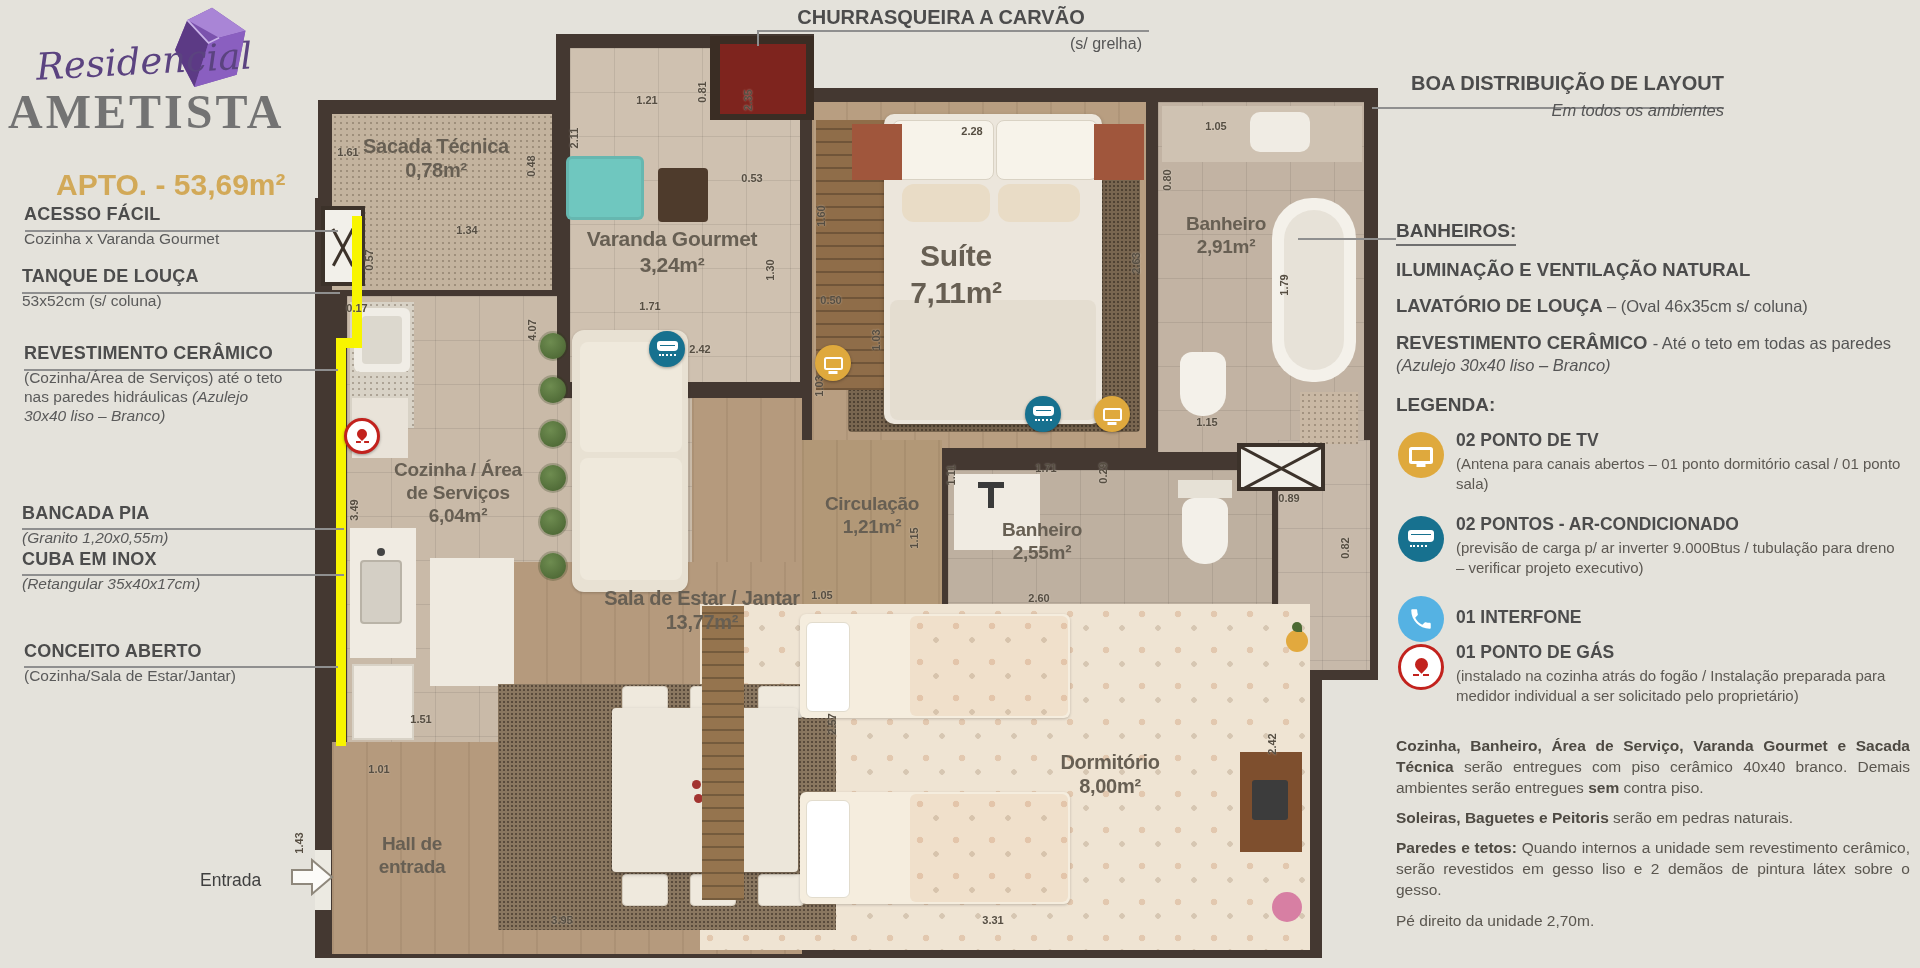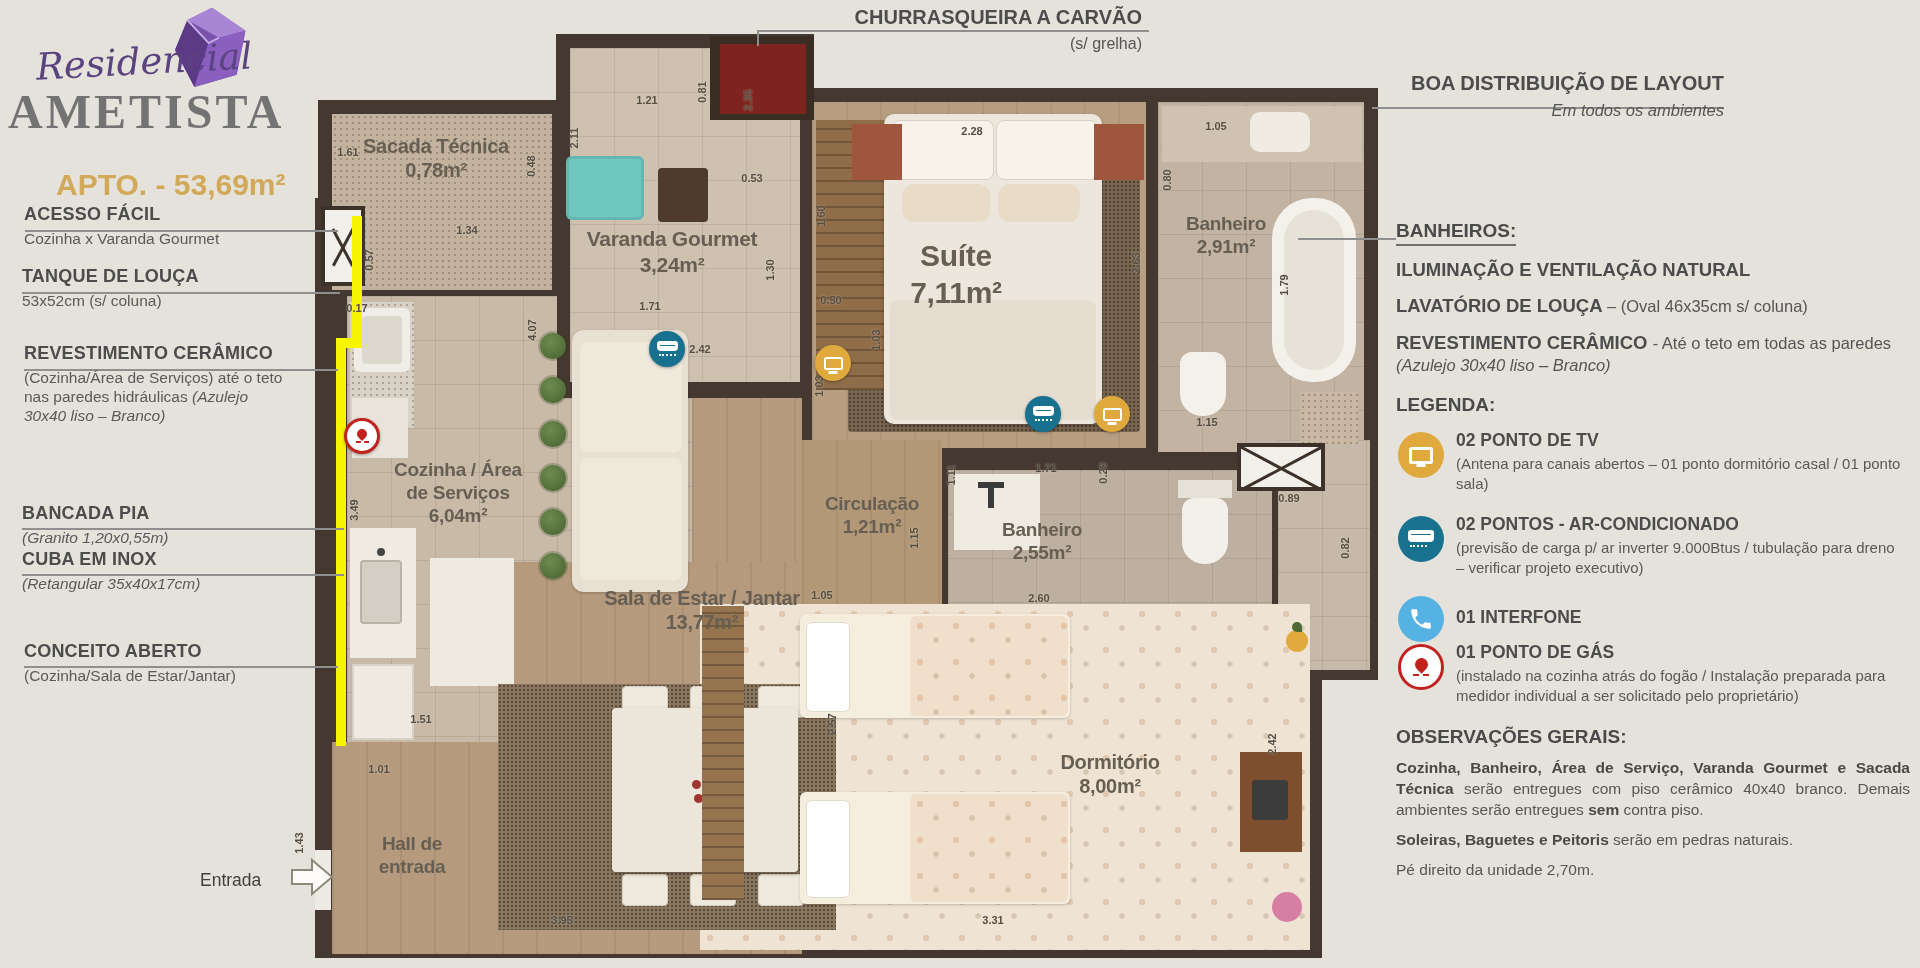--- a/index.html
+++ b/index.html
@@ -15,21 +15,21 @@
   
   .ann{position:absolute;width:268px;z-index:10;}
   .ann-title{display:inline-block;font-weight:700;font-size:18px;color:#4c4c4c;letter-spacing:.2px;}
   .ann-desc{font-size:15.5px;color:#5a5a5a;line-height:1.24;margin-top:4px;width:262px;}
   .r0{font-weight:400;}.r1{font-weight:700;}.r2{font-style:italic;}
   .leader{position:absolute;background:#8f8f8f;height:1.5px;z-index:4;}
   .leader-v{position:absolute;background:#8f8f8f;width:1.5px;z-index:4;}
 
   
   #callout-churras{position:absolute;left:740px;top:6px;width:402px;text-align:right;z-index:10;}
-  #callout-churras .t{font-weight:700;font-size:20px;color:#4c4c4c;}
+  #callout-churras .t{font-weight:700;font-size:20px;color:#4c4c4c;text-align:center;}
   #callout-churras .s{font-size:16px;color:#555;margin-top:6px;}
   #callout-layout{position:absolute;left:1396px;top:72px;width:328px;text-align:right;z-index:10;}
   #callout-layout .t{font-weight:700;font-size:20px;color:#4c4c4c;}
   #callout-layout .s{font-style:italic;font-size:16.5px;color:#555;margin-top:6px;}
 
   
   #panel-banheiros{position:absolute;left:1396px;top:220px;width:516px;z-index:10;}
   .panel-title{font-weight:700;font-size:19px;color:#4a4a4a;}
   #panel-banheiros .title-underline{display:inline-block;border-bottom:2px solid #6f6f6f;padding-bottom:2px;}
   .bh-line{font-size:16.5px;color:#555;margin-top:12px;line-height:1.32;}
@@ -196,23 +196,23 @@
         <span class="g-flame"></span>
         <span class="g-burner"></span>
       </span>
     <div class="txt">
       <div class="t">01 PONTO DE GÁS</div>
       <div class="d">(instalado na cozinha atrás do fogão / Instalação preparada para medidor individual a ser solicitado pelo proprietário)</div>
     </div>
   </div>
 
   <div id="panel-obs">
-    <div class="panel-title">OBSERVAÇÕES GERAIS:</div>
     <div class="obs-p"><span class="r1">Cozinha, Banheiro, Área de Serviço, Varanda Gourmet e Sacada Técnica</span><span class="r0"> serão entregues com piso cerâmico 40x40 branco. Demais ambientes serão entregues </span><span class="r1">sem</span><span class="r0"> contra piso.</span></div>
     <div class="obs-p"><span class="r1">Soleiras, Baguetes e Peitoris</span><span class="r0"> serão em pedras naturais.</span></div>
+    <div class="obs-p"><span class="r1">Paredes e tetos:</span><span class="r0"> Quando internos a unidade sem revestimento cerâmico, serão revestidos em gesso liso e 2 demãos de pintura látex sobre o gesso.</span></div>
     <div class="obs-p"><span class="r0">Pé direito da unidade 2,70m.</span></div>
   </div>
 
   <div id="entrada-label">Entrada</div>
   <svg id="entrada-arrow" width="44" height="38" viewBox="0 0 44 38">
     <polygon points="2,12 22,12 22,2 42,19 22,36 22,26 2,26" fill="#fcfbf8" stroke="#8f887c" stroke-width="2"></polygon>
   </svg>
 
   <div id="plan">
 

